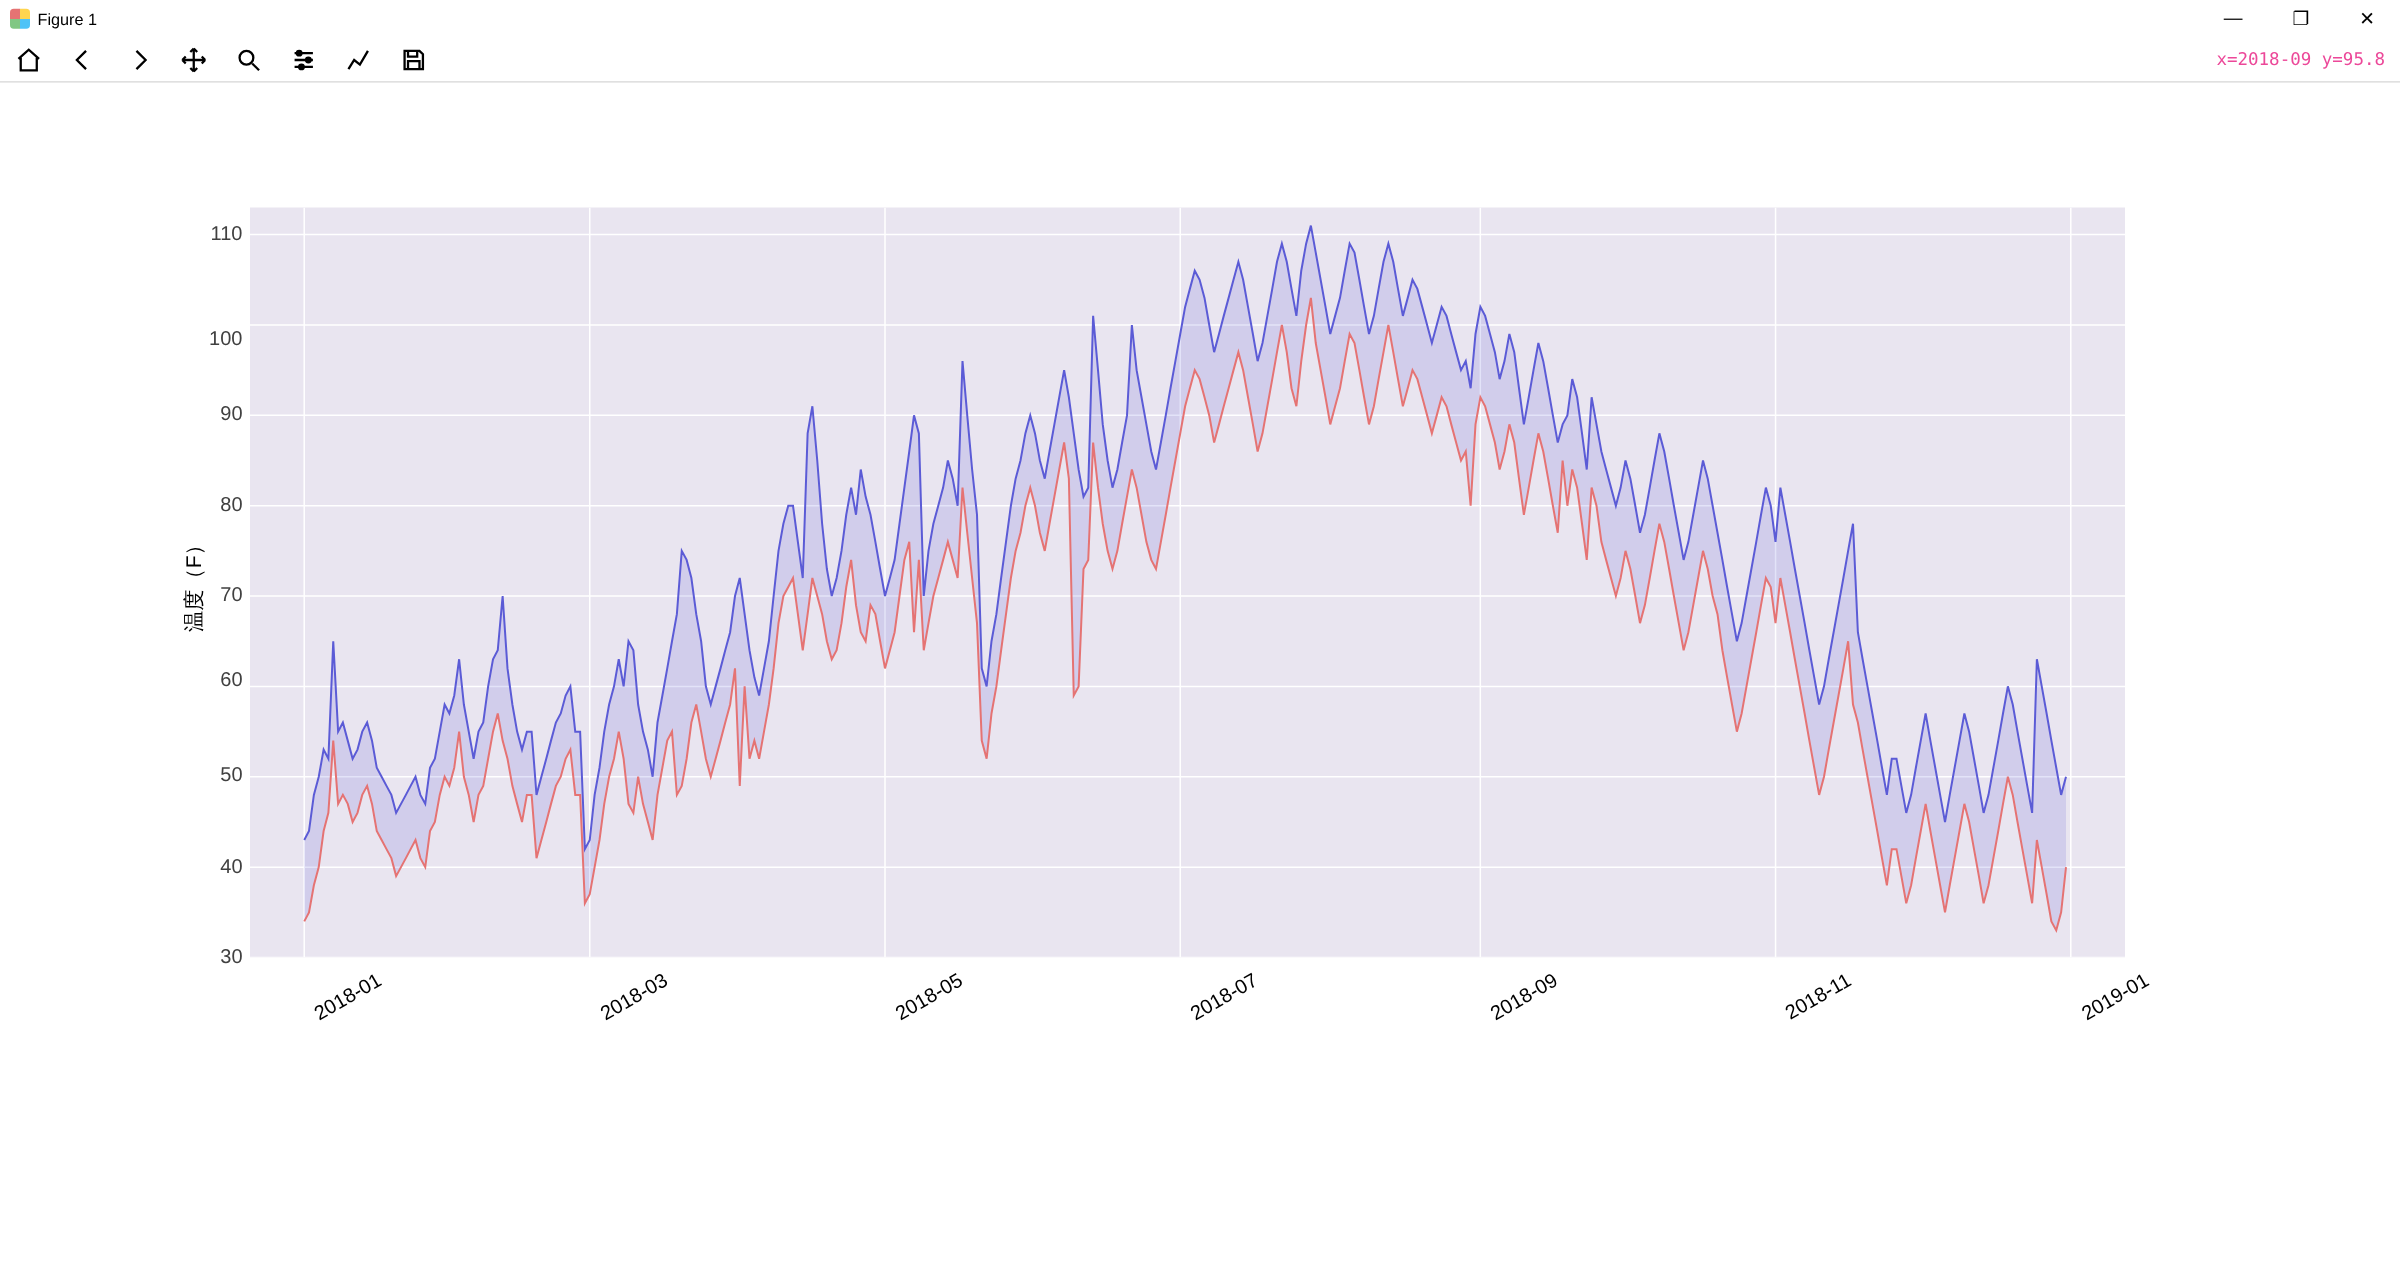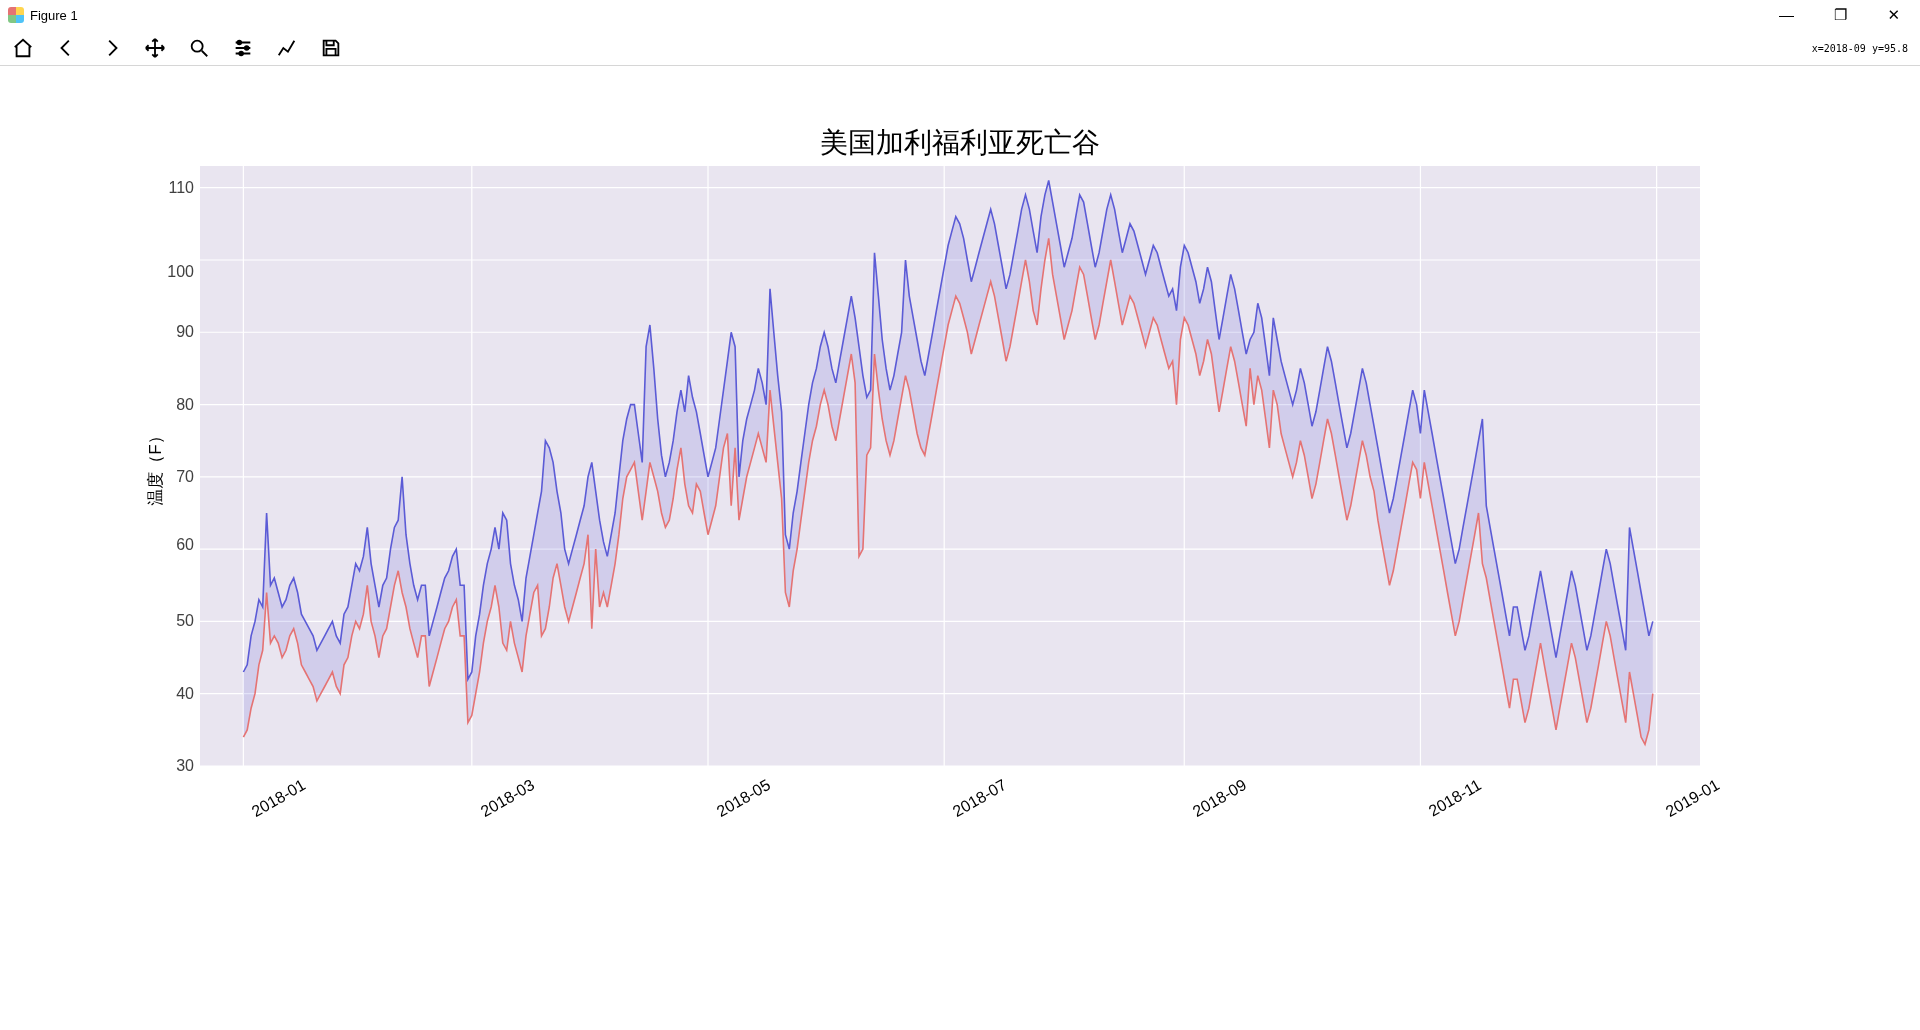--- a/index.html
+++ b/index.html
@@ -9,21 +9,21 @@
 .titlebar { height:30px; display:flex; align-items:center; padding:14px 8px; font-size:13px; color:#000; }
 .titlebar .ticon { width:16px; height:16px; margin-right:6px; position:relative; }
 .titlebar .ticon::before { content:""; position:absolute; inset:0; background:conic-gradient(#ffd54f 0 90deg,#4fc3f7 90deg 180deg,#81c784 180deg 270deg,#e57373 270deg 360deg); border-radius:3px; }
 .winbtns { margin-left:auto; display:flex; gap:28px; padding-right:6px; }
 .winbtns span { font-size:15px; color:#000; padding:0 6px; cursor:default; }
 
 
 .toolbar { height:36px; border-bottom:1px solid #d6d6d6; display:flex; align-items:center; padding:0 10px; gap:18px; position:relative; }
 .tbtn { width:26px; height:26px; display:flex; align-items:center; justify-content:center; cursor:pointer; }
 .tbtn svg { width:22px; height:22px; stroke:#000; stroke-width:2; fill:none; }
-.coord { position:absolute; right:12px; top:0; height:36px; display:flex; align-items:center; font-family:Consolas,monospace; font-size:10px; color:#000000; }
+.coord { position:absolute; right:12px; top:0; height:36px; display:flex; align-items:center; font-family:Consolas,monospace; font-size:14px; color:#ec4899; }
 
 
 .plot-wrap { position:absolute; left:0; top:66px; width:1920px; height:900px; }
 .title-main { position:absolute; top:25px; left:0; width:100%; text-align:center; font-size:28px; color:#000; }
 .title-sub  { position:absolute; top:58px; left:0; width:100%; text-align:center; font-size:28px; color:#000; }
 
 .axes { position:absolute; left:200px; top:100px; width:1500px; height:600px; background:#e9e5f0; }
 .axes svg { position:absolute; left:0; top:0; width:1500px; height:600px; }
 
 .ylabel-box { position:absolute; left:140px; top:100px; width:30px; height:600px; display:flex; align-items:center; justify-content:center; }
@@ -92,21 +92,20 @@
     </div>
   <div class="tbtn">
       <svg viewBox="0 0 24 24">
         <path d="M4 4 H17 L20 7 V20 H4 Z M7 4 V9 H15 V4 M7 20 V13 H17 V20"></path>
       </svg>
     </div>
   <div class="coord">x=2018-09  y=95.8</div>
 </div>
 
 <div class="plot-wrap">
-  <div class="title-sub">美国加利福利亚死亡谷</div>
   <div class="ylabel-box">
     <div class="ylabel">温度（F）</div>
   </div>
   <div class="axes" id="axes">
     <svg id="plot-svg" viewBox="0 0 1500 600" preserveAspectRatio="none">
         <line class="grid" x1="0" y1="600" x2="1500" y2="600"></line>
         <line class="grid" x1="0" y1="527.710843373494" x2="1500" y2="527.710843373494"></line>
         <line class="grid" x1="0" y1="455.4216867469879" x2="1500" y2="455.4216867469879"></line>
         <line class="grid" x1="0" y1="383.13253012048193" x2="1500" y2="383.13253012048193"></line>
         <line class="grid" x1="0" y1="310.8433734939759" x2="1500" y2="310.8433734939759"></line>

